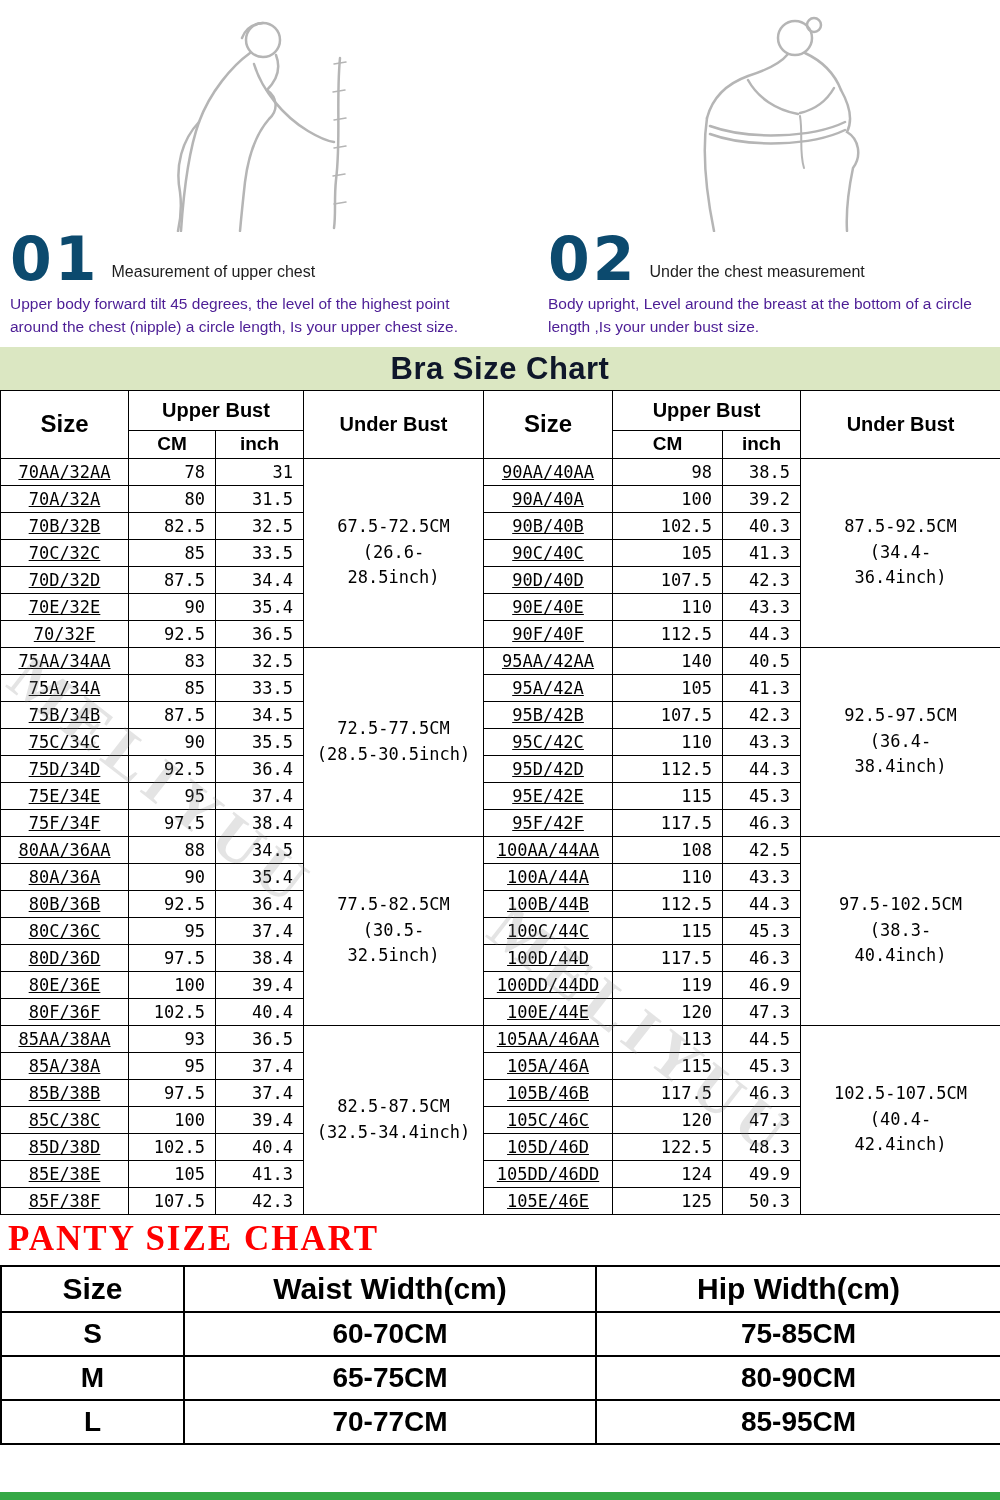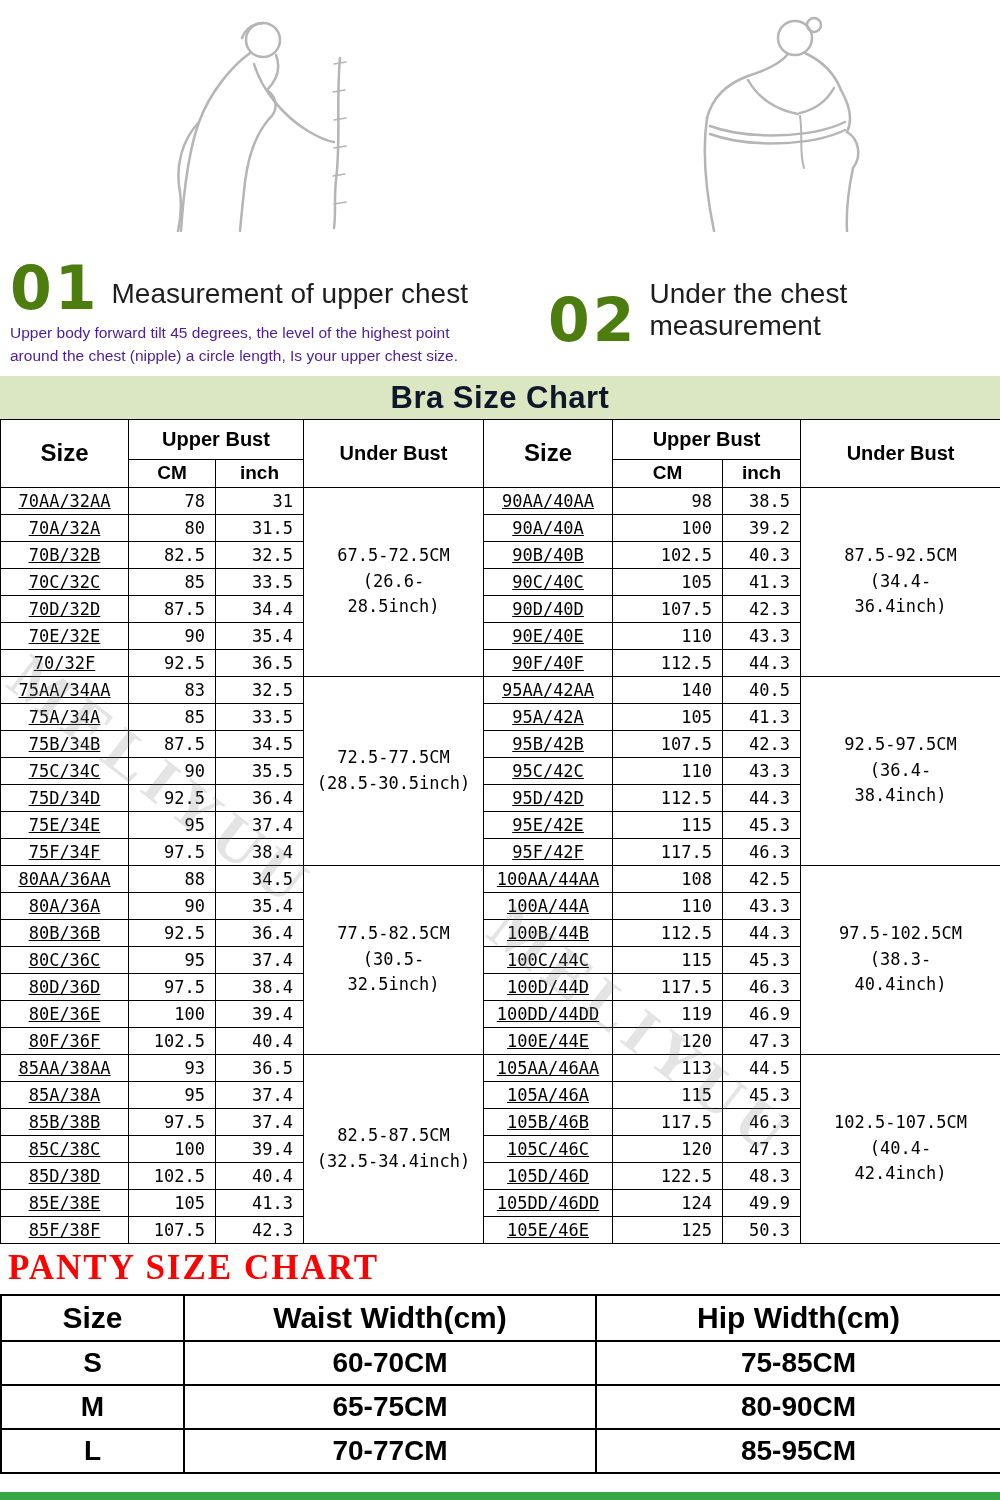--- a/index.html
+++ b/index.html
@@ -15,25 +15,25 @@
   .figures { display:flex; height:232px; }
   .fig { width:50%; height:100%; }
   .fig svg { width:100%; height:100%; }
 
   
   .steps { display:flex; padding:2px 10px 0 10px; }
   .step { width:50%; }
   .step--right { padding-left:48px; }
   .step-head { display:flex; align-items:flex-end; gap:12px; }
   .step-num {
-    font-size:60px; font-weight:bold; color:#4d7c0f;
+    font-size:60px; font-weight:bold; color:#0c4a6e;
     line-height:0.85; letter-spacing:3px;
     font-family:"DejaVu Sans", sans-serif;
   }
-  .step-title { font-size:28px; color:#1d1d1d; padding-bottom:4px;margin-top:44px; }
+  .step-title { font-size:16px; color:#1d1d1d; padding-bottom:4px; }
   .step-desc { font-size:15.5px; color:#4c1d95; line-height:1.5; margin-top:7px; max-width:470px; }
 
   
   .banner {
     background:var(--banner_bg,#dbe7c2);
     text-align:center; margin-top:8px; padding:4px 0 3px 0;
   }
   .banner h1 { font-size:31px; font-weight:bold; color:#0f172a; letter-spacing:0.5px; }
 
   
@@ -123,20 +123,21 @@
         <span class="step-num">01</span>
         <span class="step-title">Measurement of upper chest</span>
       </div>
       <p class="step-desc">Upper body forward tilt 45 degrees, the level of the highest point around the chest (nipple) a circle length, Is your upper chest size.</p>
     </div>
     <div class="step step--right">
       <div class="step-head">
         <span class="step-num">02</span>
         <span class="step-title">Under the chest measurement</span>
       </div>
+      <p class="step-desc">Body upright, Level around the breast at the bottom of a circle length ,Is your under bust size.</p>
     </div>
   </div>
 
   <div class="banner">
     <h1>Bra Size Chart</h1>
   </div>
 
   <table class="bra">
     <colgroup>
       <col style="width:128px">

